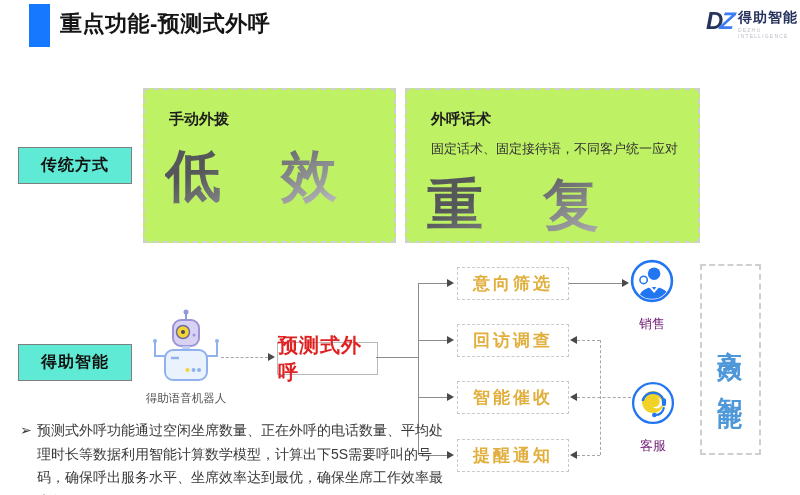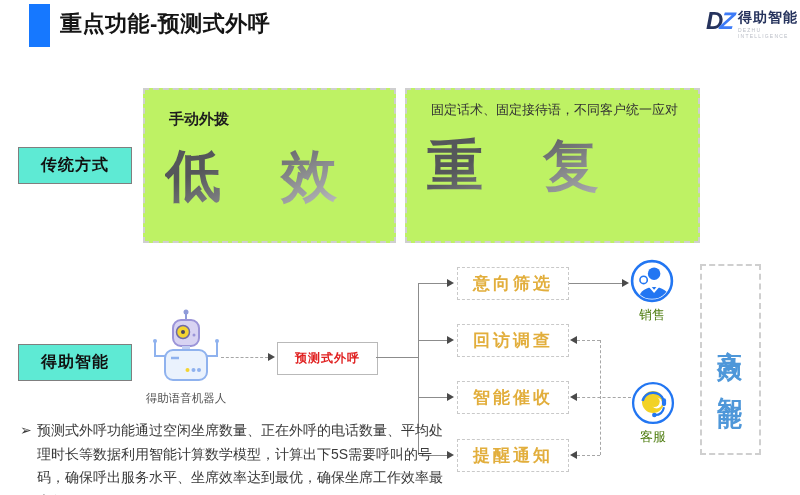--- a/index.html
+++ b/index.html
@@ -29,39 +29,39 @@
     .card-big{background:linear-gradient(155deg,#55575a 25%,#c6c7c9 90%);
               -webkit-background-clip:text;background-clip:text;color:transparent;}
   }
 
   
   .robot{position:absolute;left:141px;top:308px;width:90px;display:flex;flex-direction:column;align-items:center;}
   .robot-label{margin-top:3px;font-size:11.5px;color:#555;white-space:nowrap;}
 
   
   .core-box{position:absolute;left:277px;top:342px;width:99px;height:31px;border:1px solid #b9b9b9;background:#fff;
-            display:flex;align-items:center;justify-content:center;font-size:12px;font-weight:700;
+            display:flex;align-items:center;font-size:20px;font-weight:700;
             color:var(--red,#E02121);letter-spacing:1px;}
 
   
   .hline{position:absolute;height:0;border-top:1px solid #8c8c8c;}
   .hline.dashed{border-top:1px dashed #a6a6a6;}
   .vline{position:absolute;width:0;border-left:1px solid #8c8c8c;}
   .vline.dashed{border-left:1px dashed #a6a6a6;}
   .arr-r{position:absolute;width:0;height:0;border-left:7px solid #4a4a4a;border-top:4px solid transparent;border-bottom:4px solid transparent;}
   .arr-l{position:absolute;width:0;height:0;border-right:7px solid #4a4a4a;border-top:4px solid transparent;border-bottom:4px solid transparent;}
 
   
   .branch{position:absolute;left:457px;width:112px;height:33px;border:1px dashed #c9c9c9;background:#fff;
           display:flex;align-items:center;justify-content:center;font-size:17px;font-weight:700;
           color:var(--orange,#E2AE3C);letter-spacing:3px;box-sizing:border-box;}
 
   
   .role{position:absolute;width:44px;display:flex;flex-direction:column;align-items:center;}
-  .role-label{margin-top:3px;font-size:13px;color:#4d7c0f;}
+  .role-label{margin-top:12px;font-size:13px;color:#701a75;}
 
   
   .result-box{position:absolute;left:700px;top:264px;width:61px;height:191px;border:2px dashed #cfcfcf;
               box-sizing:border-box;display:flex;align-items:center;justify-content:center;}
   .result-text{writing-mode:vertical-lr;text-orientation:upright;font-size:25px;font-weight:700;
                color:var(--result_blue,#4E97D9);letter-spacing:6px;}
 
   
   .footnote{position:absolute;left:20px;top:419px;width:428px;font-size:14px;line-height:23.5px;color:#3a3a3a;}
   .footnote .bullet{position:absolute;left:0;top:0;}
@@ -88,20 +88,21 @@
   <div class="tag-box" style="top:147px;">
     <span>传统方式</span>
   </div>
 
   <div class="card" style="left:143px;width:253px;">
     <div class="card-title">手动外拨</div>
     <div class="card-big">低　效</div>
   </div>
 
   <div class="card" style="left:405px;width:295px;">
+    <div class="card-title">外呼话术</div>
     <div class="card-desc">固定话术、固定接待语，不同客户统一应对</div>
     <div class="card-big">重　复</div>
   </div>
 
   <div class="tag-box" style="top:344px;">
     <span>得助智能</span>
   </div>
 
   <div class="robot">
     <svg width="74" height="80" viewBox="0 0 74 80">

